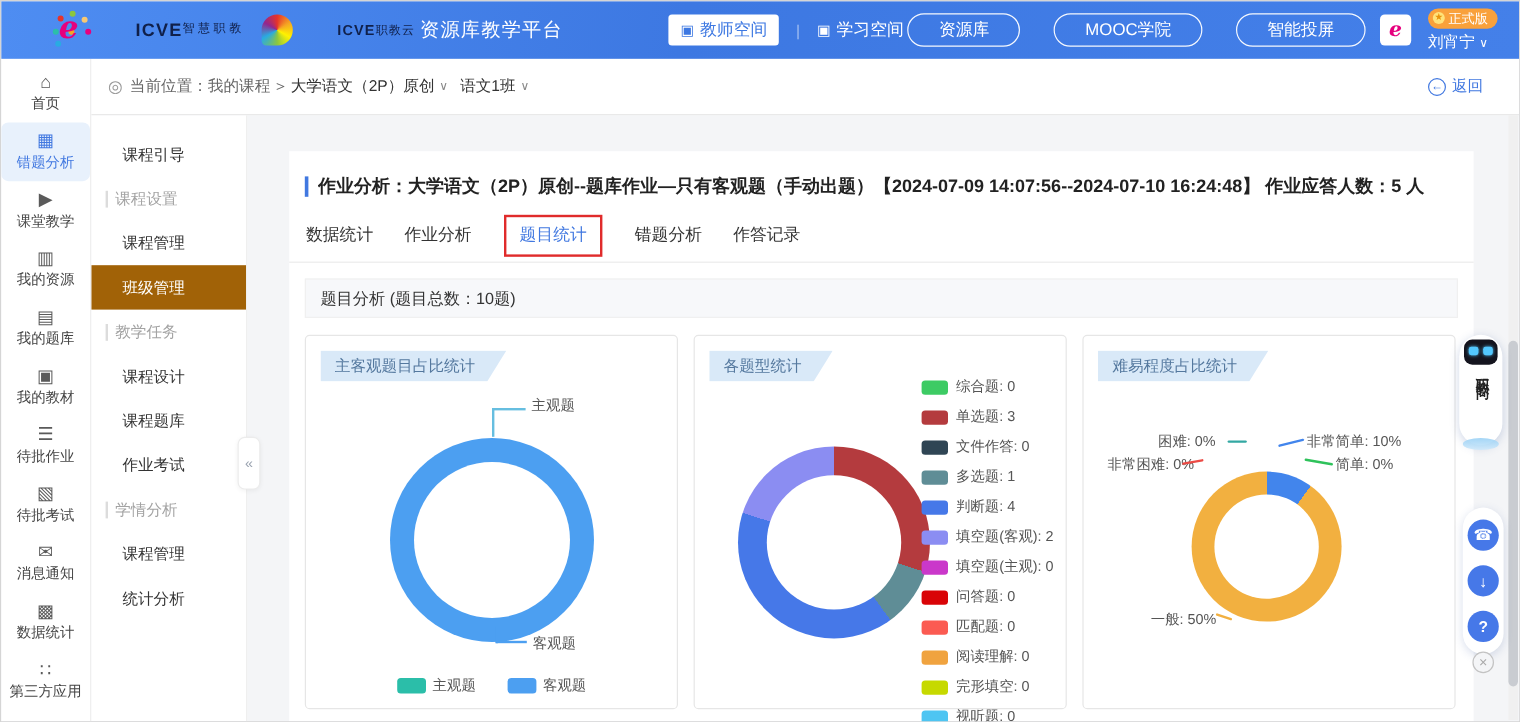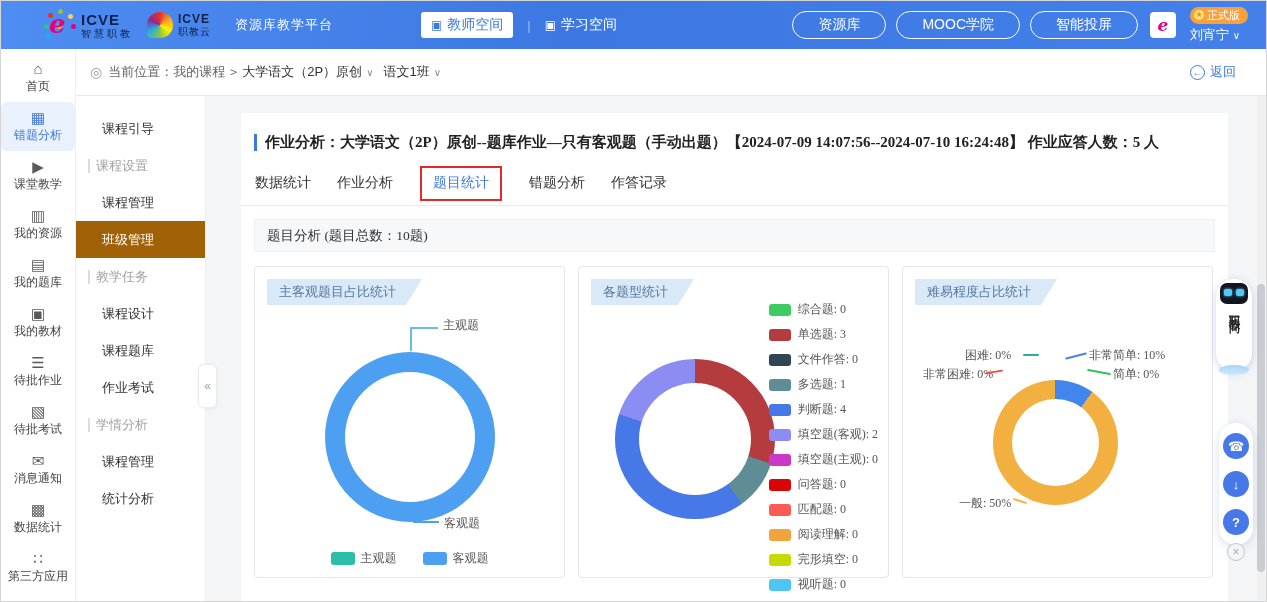--- a/index.html
+++ b/index.html
@@ -8,35 +8,35 @@
 
   
   .header { position:absolute; left:0; top:0; width:100%; height:48px;
     background:linear-gradient(100deg,#4E8DF2 0%,#3D78E2 45%,#4480E9 100%);
     display:flex; align-items:center; z-index:30; }
   .logo1 { display:flex; align-items:center; margin-left:40px; }
   .dot-e { position:relative; width:34px; height:34px; margin-right:6px; }
   .dot-e .e { position:absolute; left:8px; top:1px; font:italic 900 26px "DejaVu Serif",serif; color:#E6007E; }
   .dot-e::before { content:''; position:absolute; left:16px; top:16px; width:5px; height:5px; border-radius:50%;
     background:#F5A623; box-shadow:-13px 0 0 #2BBEA9,-9px -11px 0 #E6332A,1px -15px 0 #8CC63E,11px -10px 0 #F7C873,14px 0 0 #E6007E,-11px 10px 0 #29ABE2; }
-  .logo-txt { display:flex; flex-direction:column; line-height:1; }
+  .logo-txt { display:flex; flex-direction:row; line-height:1;margin-left:32px; }
   .logo-txt .b { font-weight:bold; font-size:15px; color:#10204A; letter-spacing:1px; }
   .logo-txt .s { font-size:10px; color:#10204A; margin-top:2px; letter-spacing:3px; }
   .logo2 { display:flex; align-items:center; margin-left:14px; }
   .shell { width:26px; height:26px; border-radius:50% 50% 50% 4px;
     background:conic-gradient(#E6332A,#F5A623,#FFF200,#8CC63E,#29ABE2,#92278F,#E6332A); margin-right:5px; }
   .logo2 .logo-txt .b { font-size:12px; }
   .logo2 .logo-txt .s { letter-spacing:1px; }
-  .platform-title { color:#fff; font-size:13px; margin-left:24px; letter-spacing:1px; }
+  .platform-title { color:#fff; font-size:16px; margin-left:4px; letter-spacing:1px; }
   .spaces { display:flex; align-items:center; margin-left:88px; gap:14px; }
   .space { display:flex; align-items:center; gap:5px; color:#fff; font-size:14px; cursor:pointer; }
   .space.active { background:#fff; color:#3D78E2; padding:4px 10px; border-radius:3px; }
   .space .ico { font-size:12px; }
   .space-div { color:rgba(255,255,255,.5); font-size:13px; }
-  .quick { display:flex; align-items:flex-start; gap:10px; margin-left:auto; }
+  .quick { display:flex; align-items:flex-start; gap:28px; margin-left:auto; }
   .pill { border:1px solid rgba(255,255,255,.95); color:#fff; font-size:14px; padding:4px 25px; border-radius:15px; cursor:pointer; white-space:nowrap; }
   .mini-app { width:26px; height:26px; background:#fff; border-radius:4px; display:flex; align-items:center; justify-content:center;
     font:italic 900 17px "DejaVu Serif",serif; color:#E6007E; margin-left:12px; cursor:pointer; }
   .userbox { margin:0 18px 0 14px; display:flex; flex-direction:column; align-items:flex-start; gap:2px; }
   .ver-badge { display:flex; align-items:center; gap:3px; background:#F9A13B; color:#fff; font-size:11px;
     padding:1px 8px 1px 4px; border-radius:9px; cursor:default; }
   .medal { width:10px; height:10px; border-radius:50%; background:#FFE27A; color:#E8930C; font-size:8px; line-height:10px; text-align:center; }
   .uname { color:#fff; font-size:13px; cursor:pointer; }
   .uname .chev { font-size:10px; }
 
@@ -64,21 +64,21 @@
   .sm-item { height:37px; line-height:37px; padding-left:26px; font-size:13px; color:#333; cursor:pointer; white-space:nowrap; }
   .sm-section { height:37px; line-height:37px; padding-left:12px; font-size:13px; color:#A3A3A3; cursor:default; display:flex; align-items:center; gap:6px; }
   .sm-section::before { content:''; width:2px; height:14px; background:#DCDCDC; }
   .sm-item.active { background:#a16207; color:#fff; }
   .collapse-btn { position:absolute; left:197px; top:363px; width:19px; height:44px; background:#fff; border:1px solid #ECECEC;
     border-radius:6px; box-shadow:0 1px 4px rgba(0,0,0,.06); color:#9AA3B0; font-size:12px;
     display:flex; align-items:center; justify-content:center; cursor:pointer; z-index:6; }
 
   
   .main { position:absolute; left:205px; top:95px; right:0; bottom:0; background:#F4F5F7; }
-  .card { position:absolute; left:35px; top:17px; width:987px; bottom:0; background:#fff;font-family:Liberation Serif, serif; }
+  .card { position:absolute; left:35px; top:30px; width:987px; bottom:0; background:#fff; }
   .title-row { display:flex; align-items:center; padding:20px 14px 0 13px; }
   .title-bar { width:3px; height:17px; background:#4178E0; margin-right:8px; flex:none; }
   .page-title { font-size:15px; font-weight:bold; color:#222; white-space:nowrap; overflow:hidden; }
   .tabs { display:flex; gap:26px; padding:0 14px; margin-top:22px; border-bottom:1px solid #EBEBEB; }
   .tab { font-size:14px; color:#333; padding-bottom:13px; cursor:pointer; position:relative; }
   .tab.active { color:#4178E0; margin:0 14px; }
   .tab.annotated::after { content:''; position:absolute; left:-13px; right:-13px; top:-8px; bottom:4px; border:2px solid #E02B2B; }
   .section-bar { margin:13px 13px 0 13px; height:33px; line-height:31px; background:#F7F8FA; border:1px solid #F0F0F0;
     padding-left:12px; font-size:13.5px; color:#333; }
   .charts { display:flex; gap:13px; margin:14px 13px 0 13px; }

